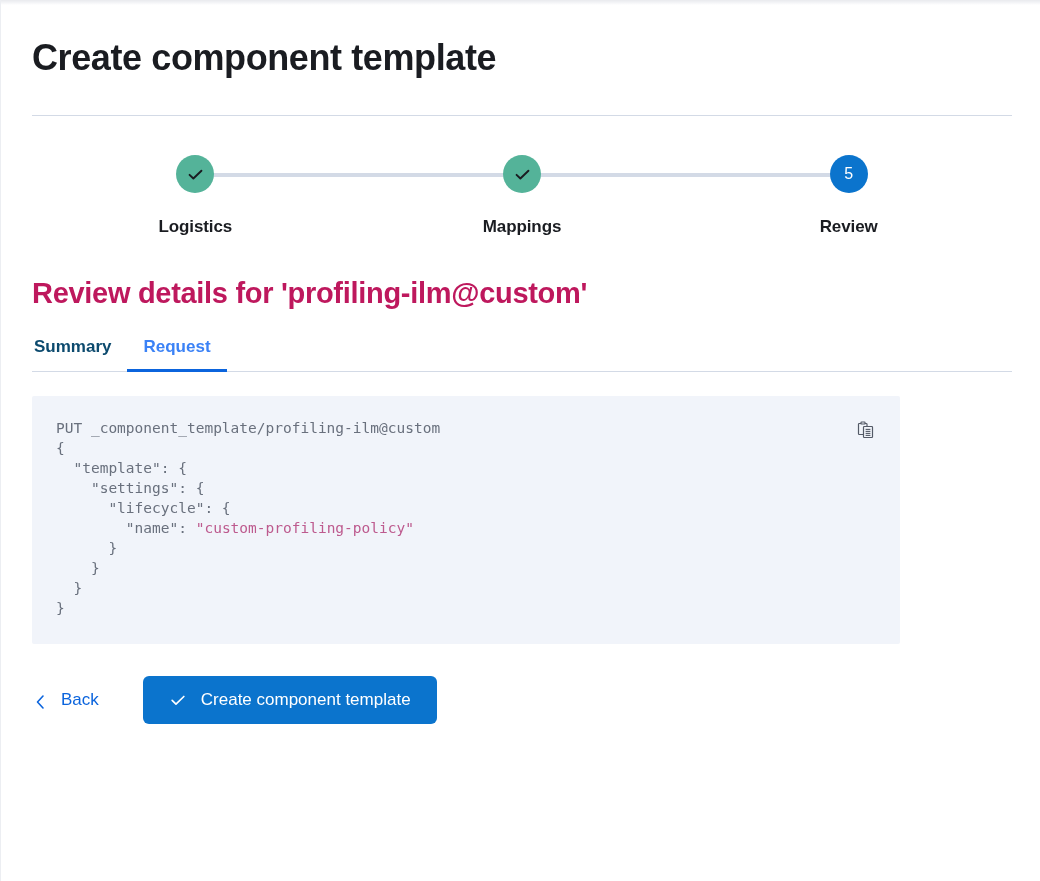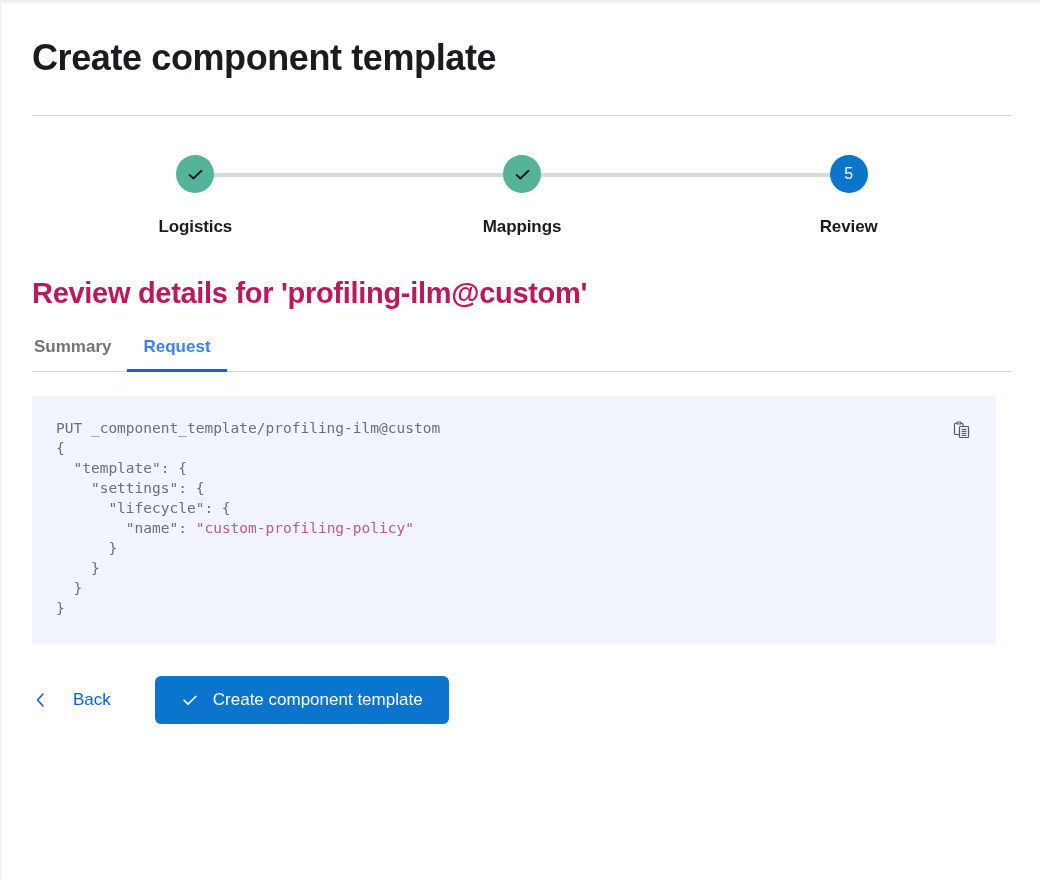--- a/index.html
+++ b/index.html
@@ -120,21 +120,21 @@
   .tabs {
     margin-top: 26px;
     display: flex;
     gap: 0;
     width: 980px;
     border-bottom: 1px solid #d3dae6;
   }
   .tab {
     font-size: 17px;
     font-weight: 700;
-    color: #737373;
+    color: #0c4a6e;
     padding: 0 16px 12px 16px;
     margin-bottom: -1px;
     border-bottom: 3px solid transparent;
     cursor: pointer;
     background: none;
     border-left: none;
     border-right: none;
     border-top: none;
     font-family: "Liberation Sans", sans-serif;
     line-height: 20px;
@@ -150,21 +150,21 @@
     margin-top: 24px;
     font-size: 17px;
     color: #343741;
     line-height: 24px;
   }
 
   
   .code-wrap {
     position: relative;
     margin-top: 24px;
-    width: 964px;
+    width: 868px;
     background: #f1f4fa;
     border-radius: 2px;
     padding: 22px 24px 26px 24px;
   }
   pre.code {
     margin: 0;
     font-family: "DejaVu Sans Mono", "Liberation Mono", monospace;
     font-size: 14.5px;
     line-height: 20px;
     color: #69707d;
@@ -188,22 +188,22 @@
 
   
   .footer {
     margin-top: 32px;
     display: flex;
     align-items: center;
     gap: 42px;
   }
   .back-link {
     display: inline-flex;
-    align-items: center;
-    gap: 26px;
+    align-items: flex-end;
+    gap: 14px;
     color: #0b64dd;
     font-size: 17px;
     font-weight: 400;
     background: none;
     border: none;
     cursor: pointer;
     padding: 6px 2px;
     font-family: "Liberation Sans", sans-serif;
   }
   .primary-btn {

